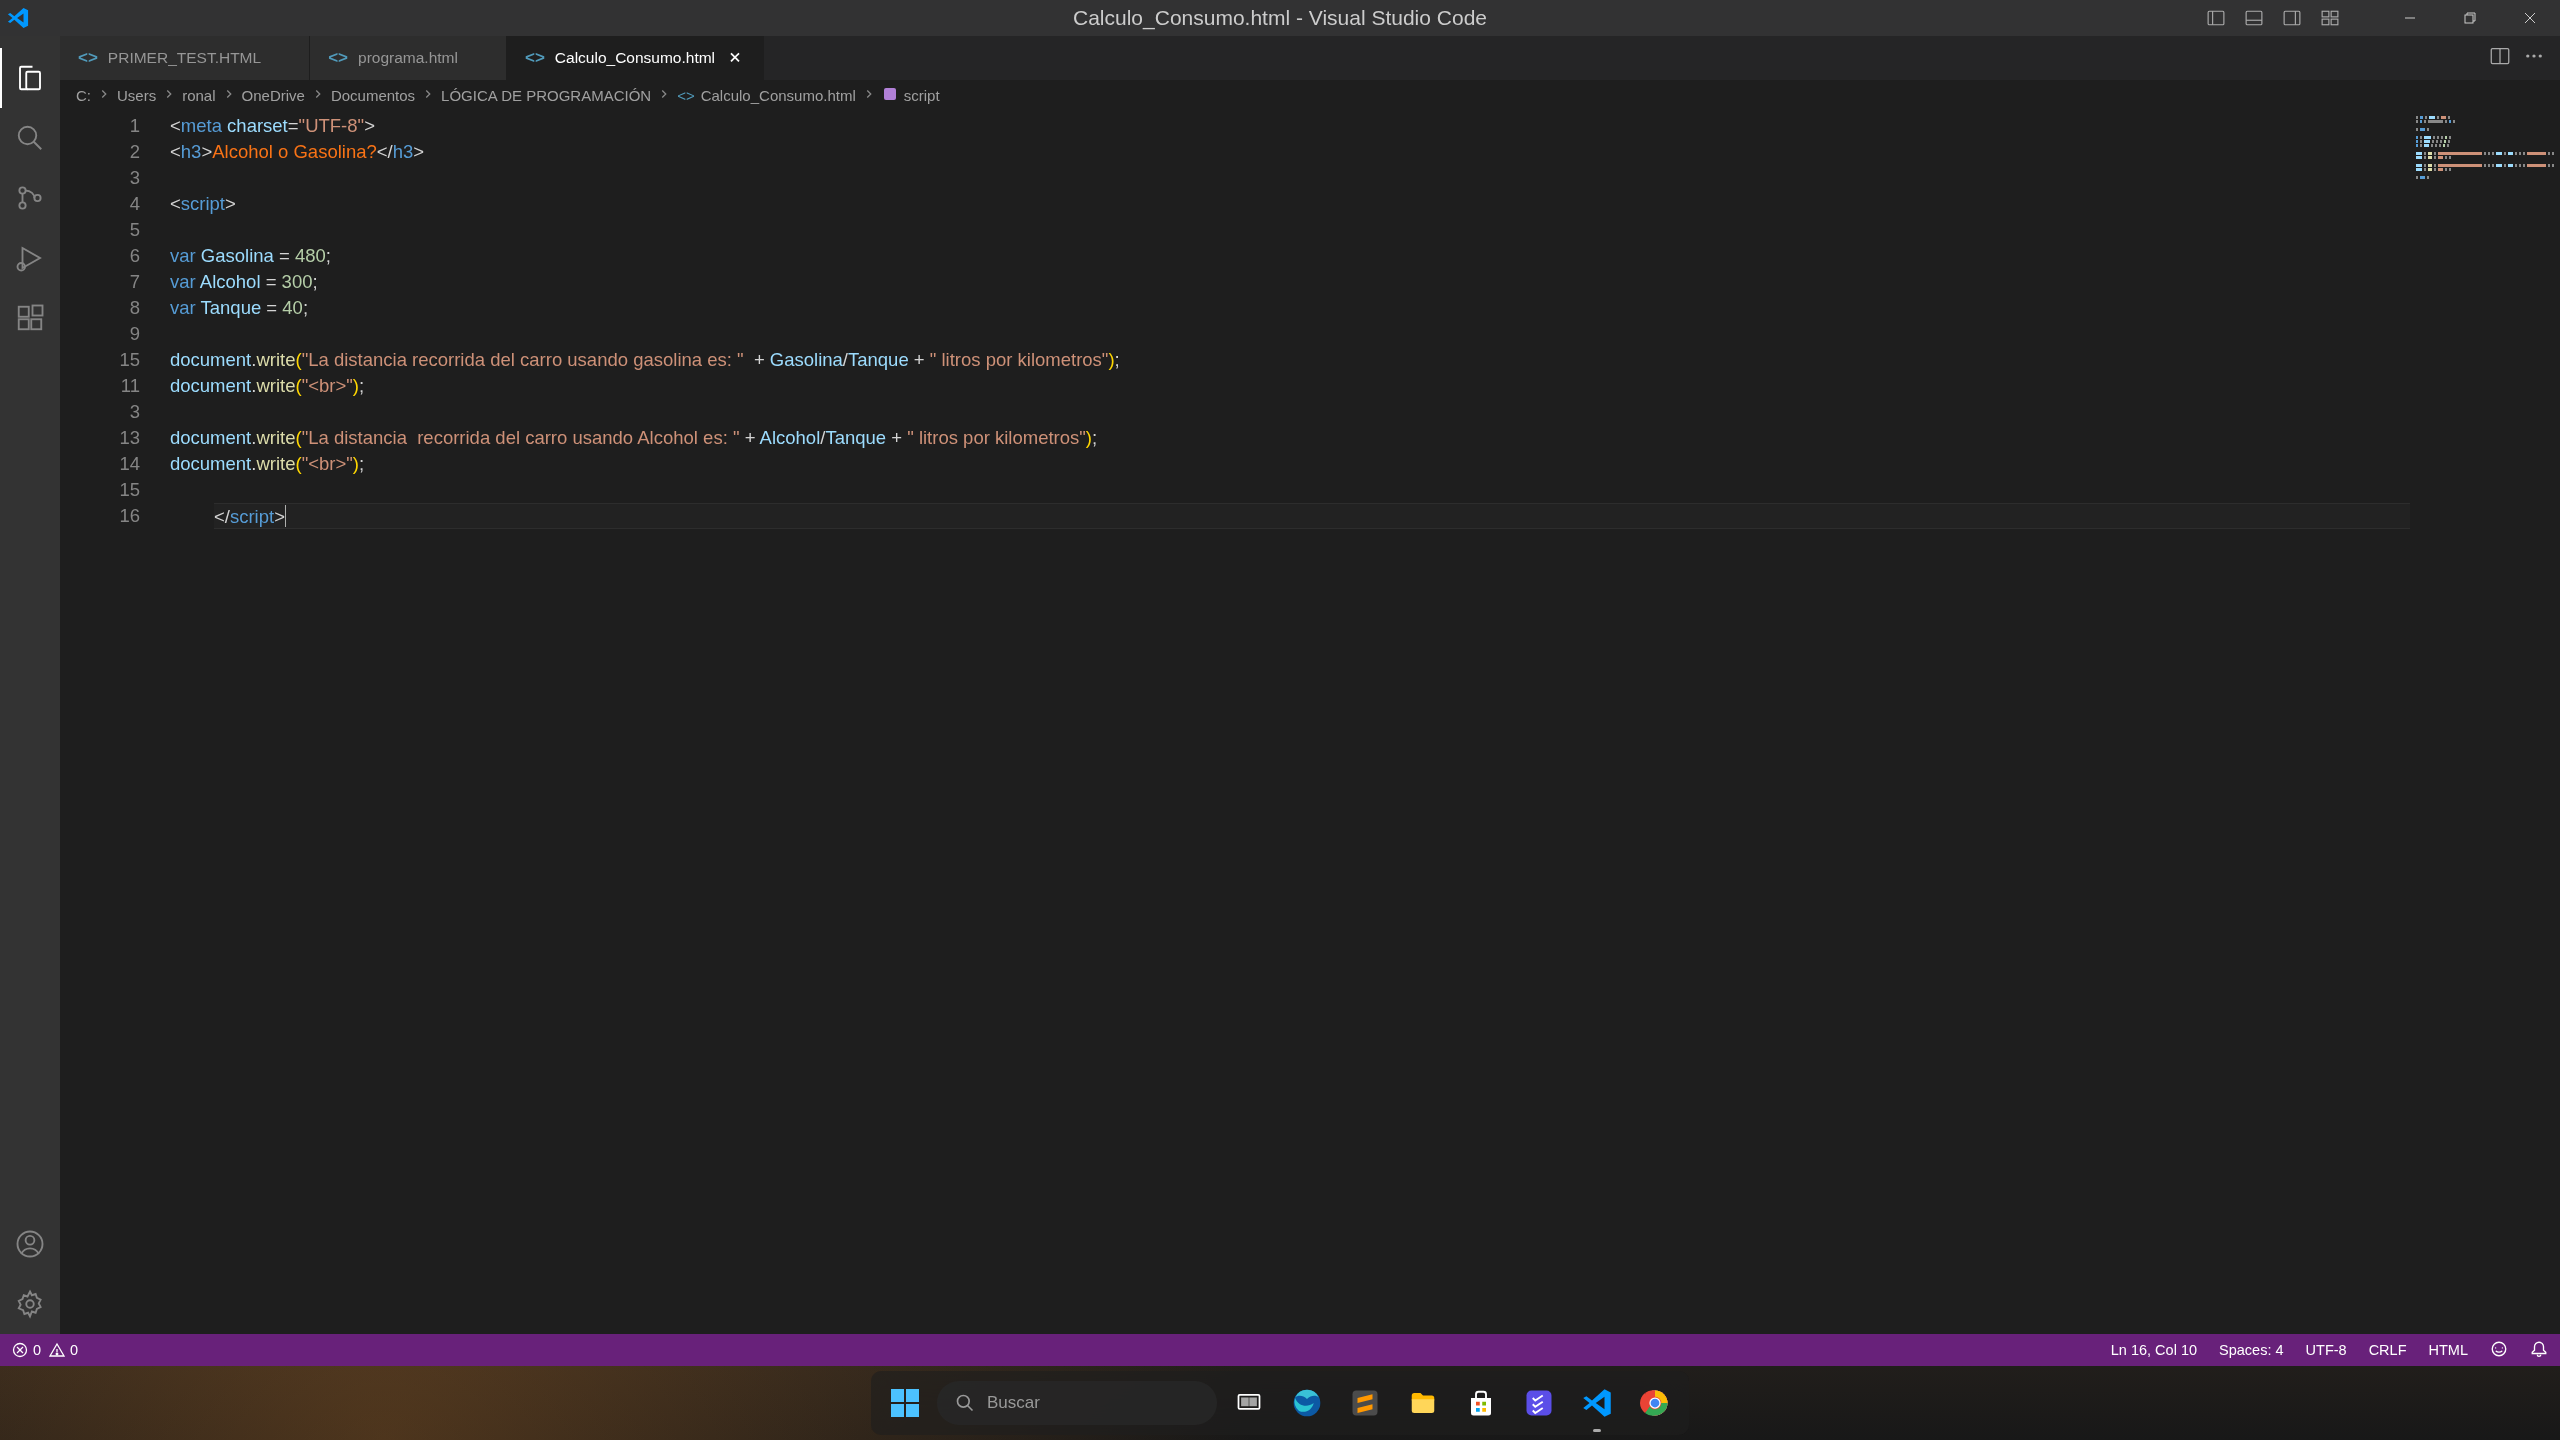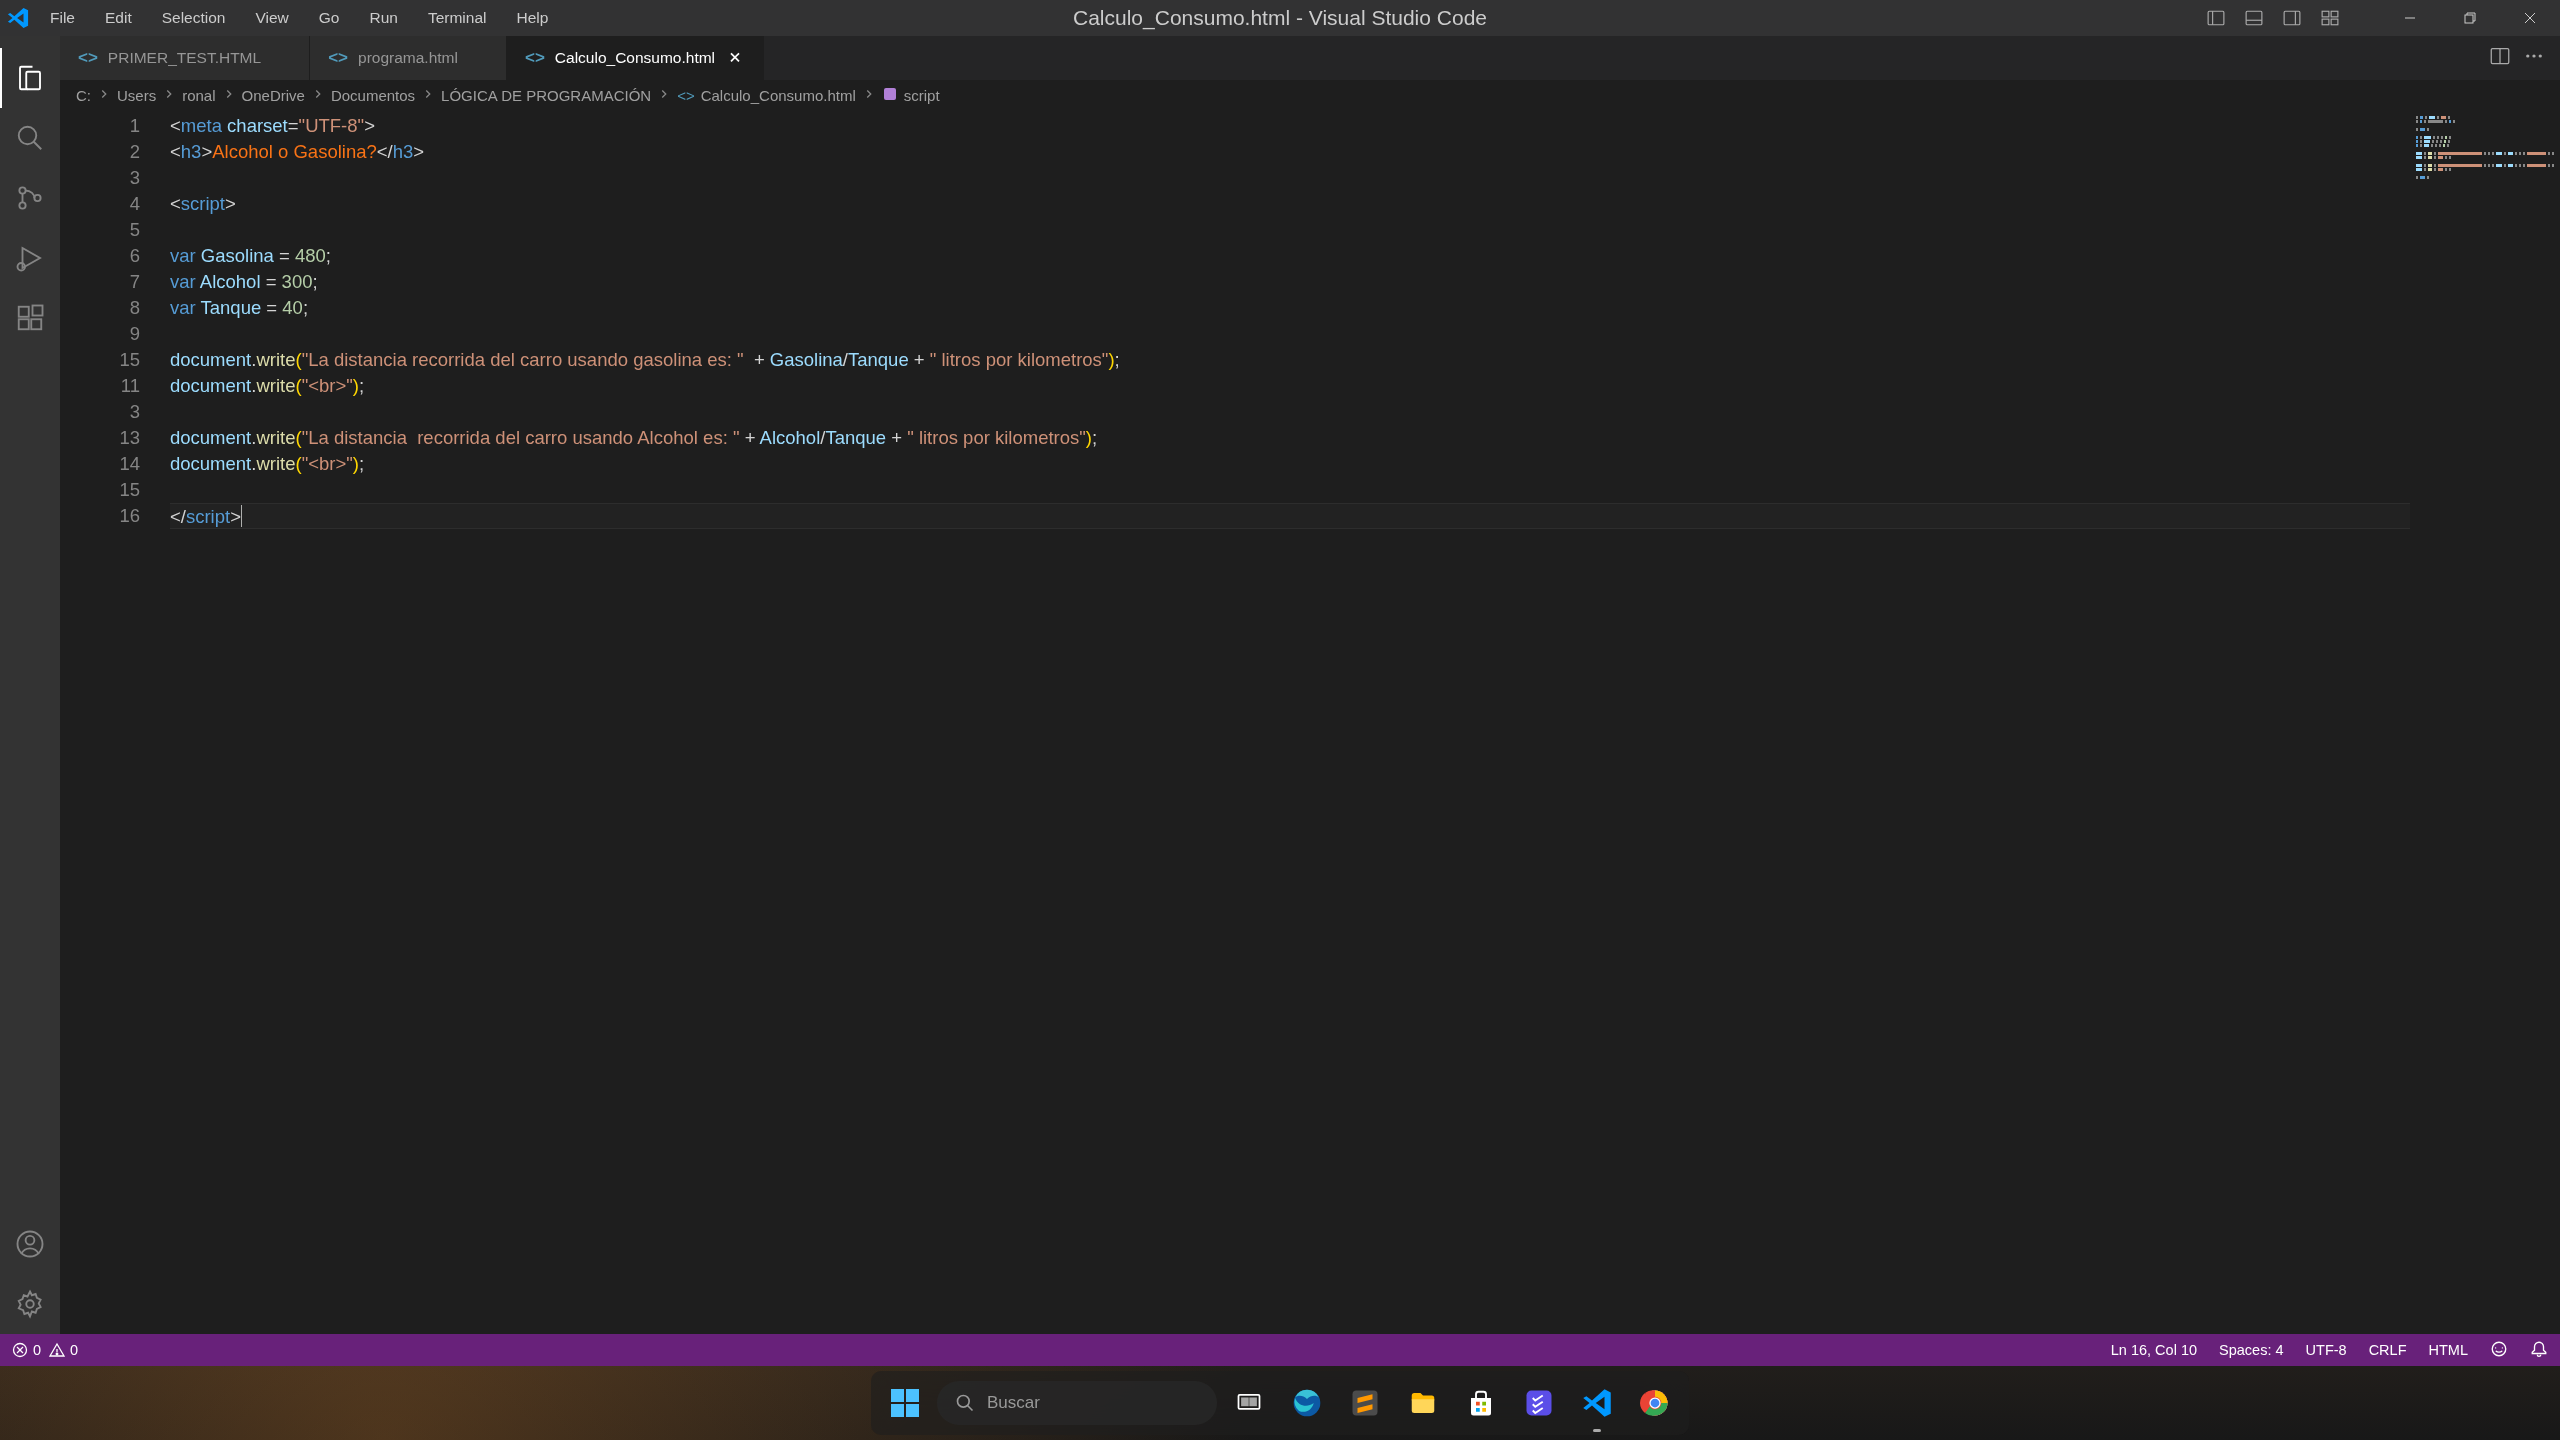--- a/index.html
+++ b/index.html
@@ -40,21 +40,21 @@
 .breadcrumbs { height: 30px; display: flex; align-items: center; padding: 0 16px; font-size: 15px; color: #a0a0a0; gap: 6px; }
 .breadcrumb-sep { color: #6e6e6e; }
 .breadcrumb-icon { color: #519aba; }
 .breadcrumb-script-icon { color: #b180d7; }
 
 
 .editor { flex: 1; display: flex; font-family: 'Consolas', monospace; font-size: 18.5px; position: relative; }
 .gutter { width: 110px; text-align: right; color: #858585; padding-right: 30px; line-height: 26px; padding-top: 3px; }
 .code { flex: 1; line-height: 26px; padding-top: 3px; white-space: pre; position: relative; }
 .line { height: 26px; }
-.line.current { background: rgba(255,255,255,0.02); border-top: 1px solid rgba(255,255,255,0.05); border-bottom: 1px solid rgba(255,255,255,0.05); }
+.line.current { background: rgba(255,255,255,0.02); border-top: 1px solid rgba(255,255,255,0.05); border-bottom: 1px solid rgba(255,255,255,0.05); margin-left: 44px; }
 .cursor { display: inline-block; width: 1px; height: 22px; background: #aeafad; vertical-align: text-bottom; animation: blink 1s step-end infinite; }
 @keyframes blink { 50% { opacity: 0; } }
 
 
 .tag { color: #569cd6; }
 .attr-name { color: #9cdcfe; }
 .string { color: #ce9178; }
 .text-content { color: #f97316; }
 .keyword { color: #569cd6; }
 .variable { color: #9cdcfe; text-align: right; }
@@ -89,30 +89,20 @@
 </style>
 </head>
 <body>
 
 <div class="titlebar">
   <div class="titlebar-logo">
     <svg width="22" height="22" viewBox="0 0 24 24">
         <path fill="#0098ff" d="M23 3.5L18 1 8 10 3.5 6.5 1 8l5 4-5 4 2.5 1.5L8 14l10 9 5-2.5v-17zM18 17l-7-5 7-5v10z"></path>
       </svg>
   </div>
-  <div class="menu-items" id="menu-bar">
-      <div class="menu-item">File</div>
-      <div class="menu-item">Edit</div>
-      <div class="menu-item">Selection</div>
-      <div class="menu-item">View</div>
-      <div class="menu-item">Go</div>
-      <div class="menu-item">Run</div>
-      <div class="menu-item">Terminal</div>
-      <div class="menu-item">Help</div>
-    </div>
   <div class="titlebar-center">Calculo_Consumo.html - Visual Studio Code</div>
   <div class="titlebar-right">
     <div class="layout-icons">
       <span class="layout-icon">
           <svg width="18" height="18" viewBox="0 0 16 16" fill="none" stroke="#ccc" stroke-width="1">
             <rect x="1" y="2" width="14" height="12" rx="1"></rect>
             <line x1="5" y1="2" x2="5" y2="14"></line>
           </svg>
         </span>
       <span class="layout-icon">

